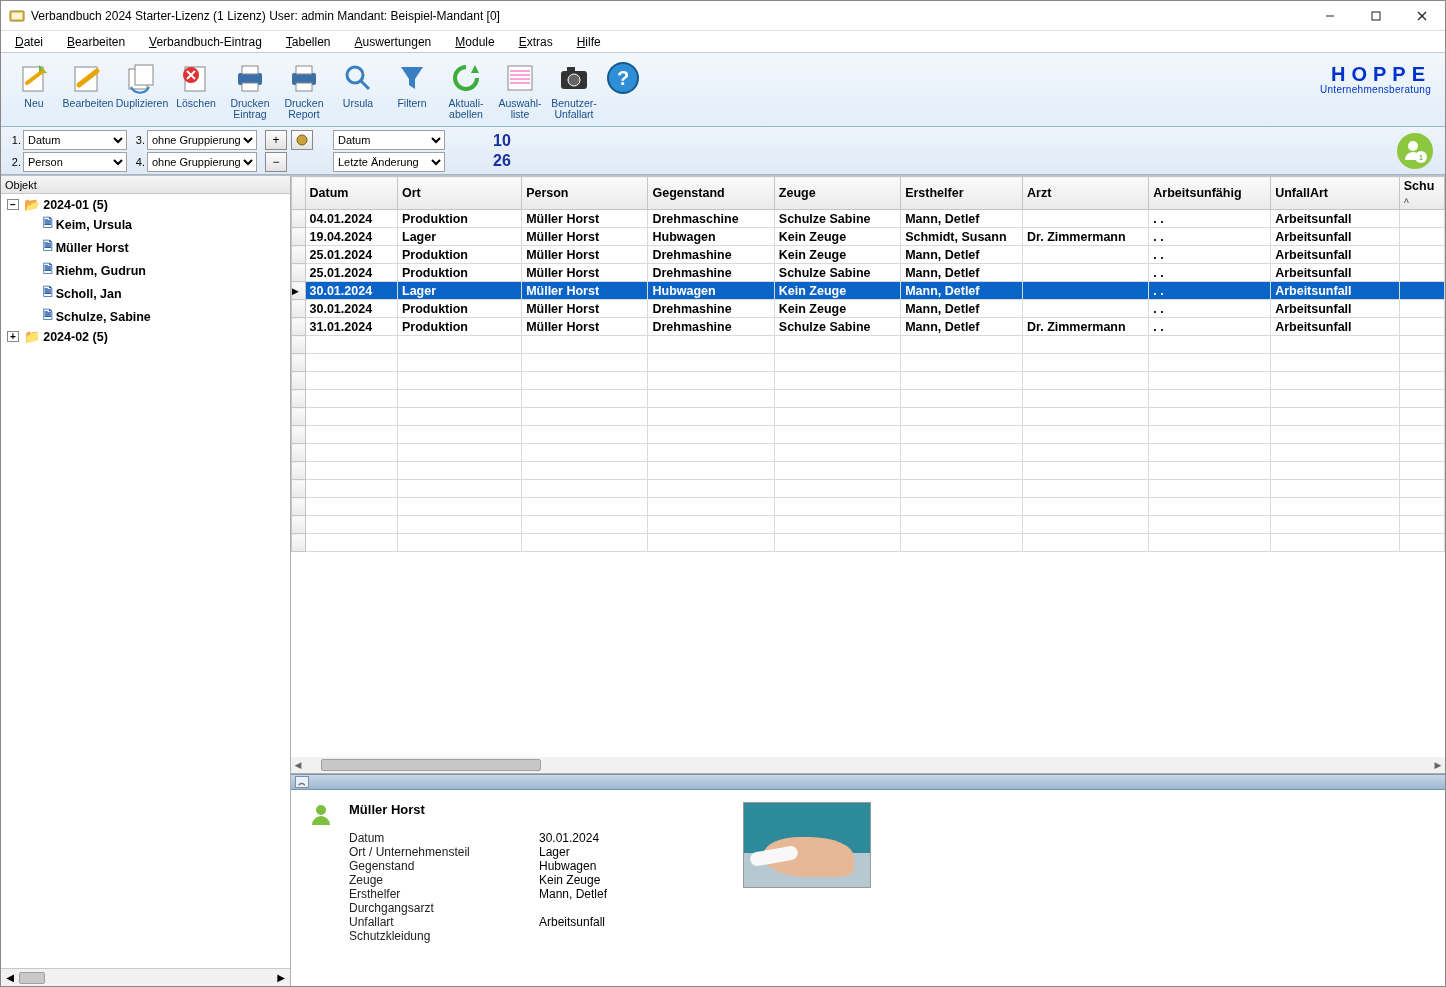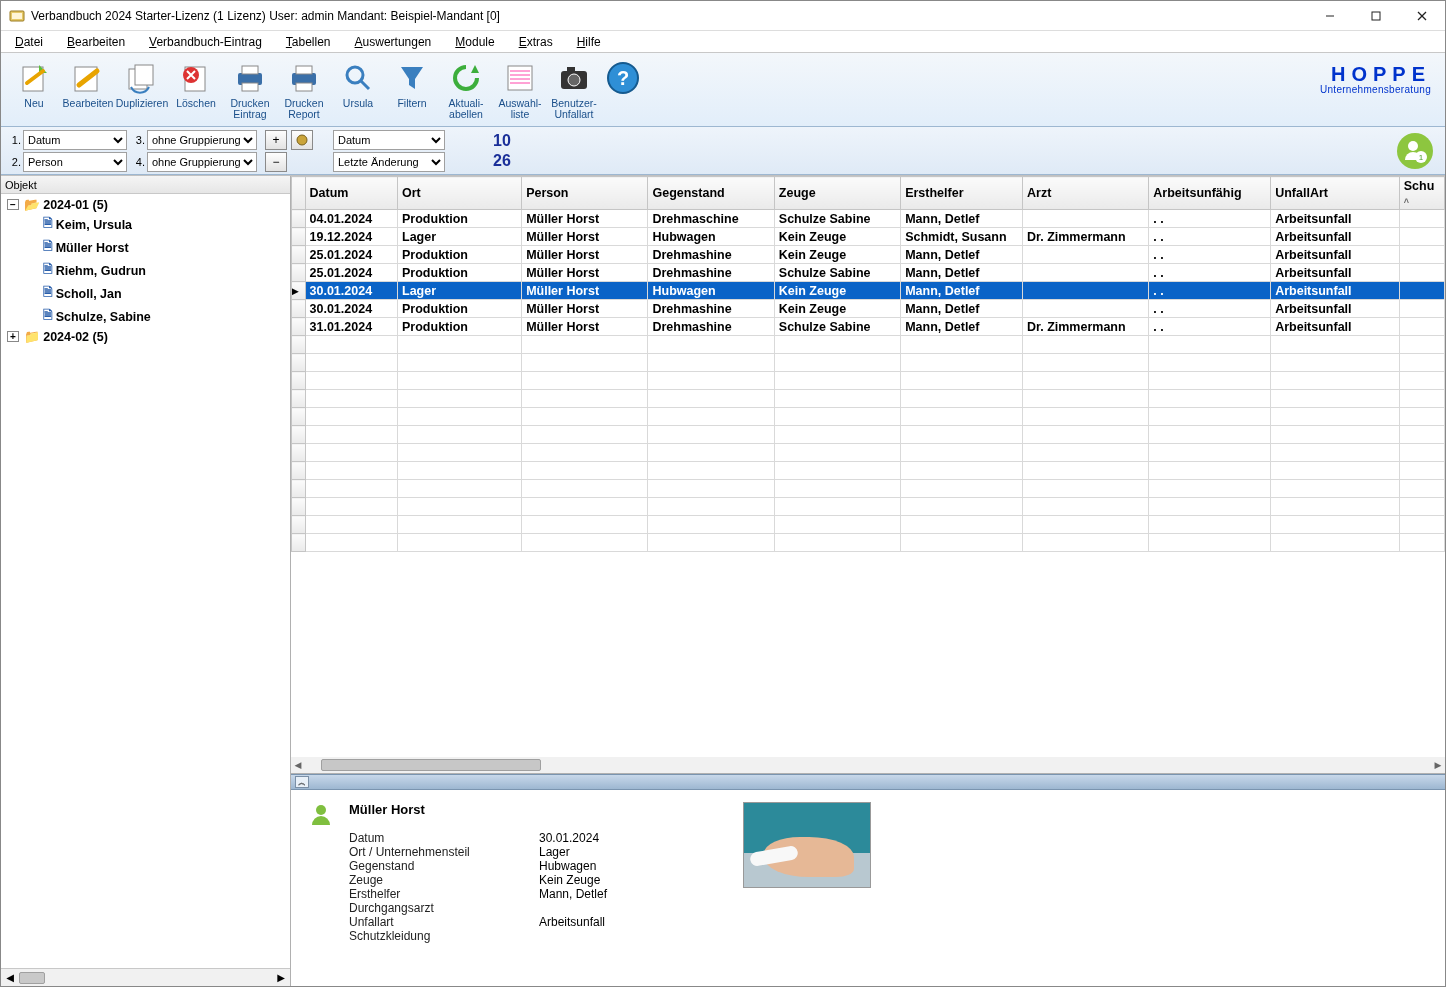--- a/index.html
+++ b/index.html
@@ -401,21 +401,21 @@
                   <td>Drehmaschine</td>
                   <td>Schulze Sabine</td>
                   <td>Mann, Detlef</td>
                   <td></td>
                   <td>  .  .</td>
                   <td>Arbeitsunfall</td>
                   <td></td>
                 </tr>
                 <tr>
                   <td class="rowhdr"></td>
-                  <td>19.12.2024</td>
+                  <td>19.04.2024</td>
                   <td>Lager</td>
                   <td>Müller Horst</td>
                   <td>Hubwagen</td>
                   <td>Kein Zeuge</td>
                   <td>Schmidt, Susann</td>
                   <td>Dr. Zimmermann</td>
                   <td>  .  .</td>
                   <td>Arbeitsunfall</td>
                   <td></td>
                 </tr>

